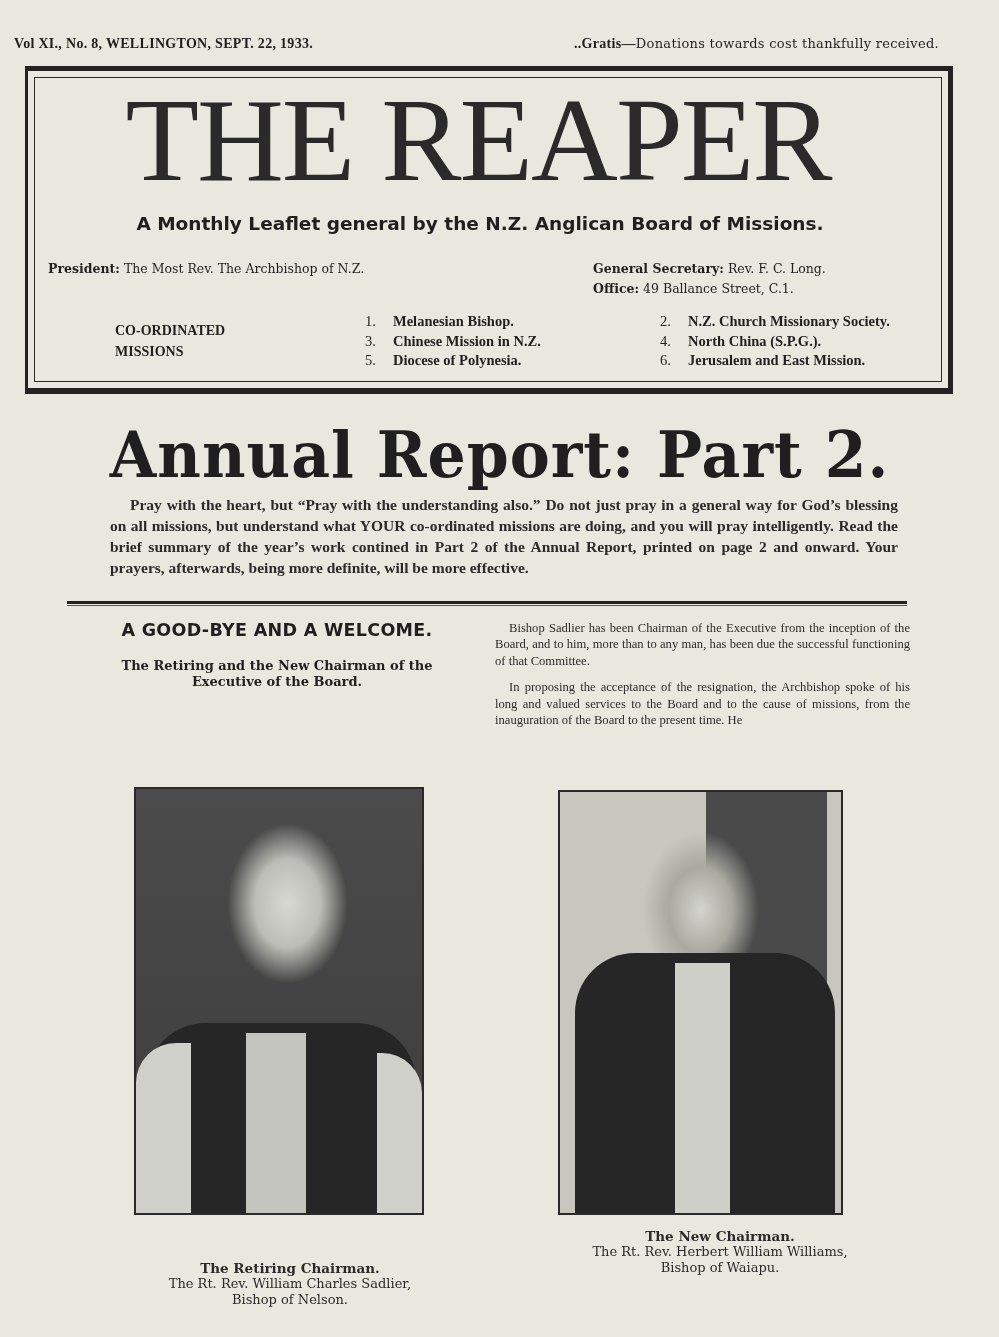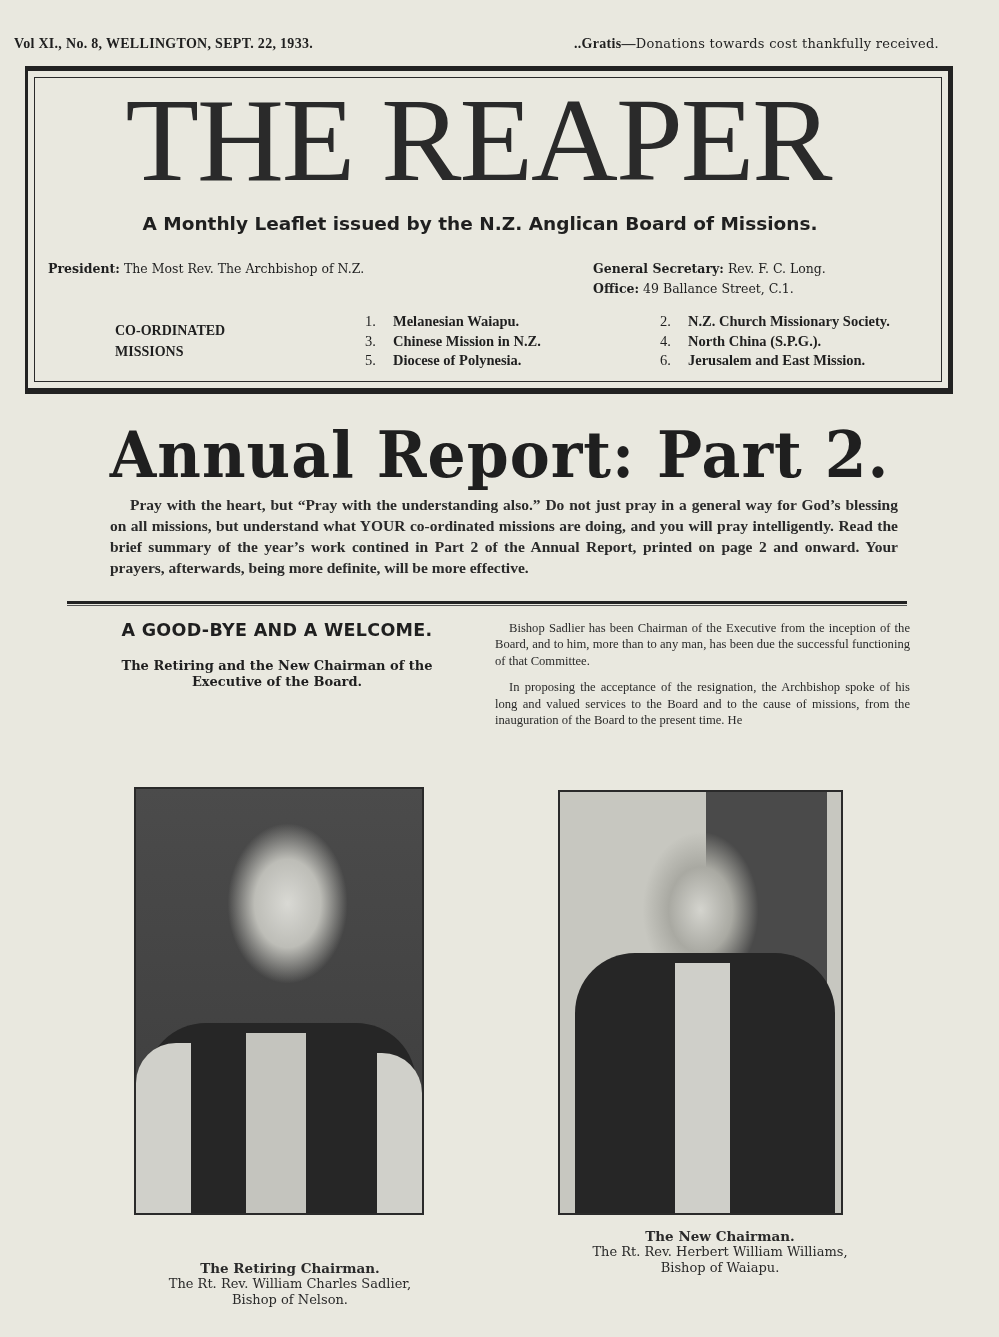--- a/index.html
+++ b/index.html
@@ -101,36 +101,36 @@
 </head>
 <body>
 
 <div class="abs topline left">Vol XI., No. 8, WELLINGTON, SEPT. 22, 1933.</div>
 <div class="abs topline right"><b>..Gratis—</b><span>Donations towards cost thankfully received.</span></div>
 
 <div class="abs masthead">
   <div class="masthead-inner"></div>
 </div>
 <div class="abs title">THE REAPER</div>
-<div class="abs subtitle">A Monthly Leaflet issued by the N.Z. Anglican Board of Missions.</div>
+<div class="abs subtitle">A Monthly Leaflet general by the N.Z. Anglican Board of Missions.</div>
 
 <div class="abs officers left">
   <div><b>President:</b> <span>The Most Rev. The Archbishop of N.Z.</span></div>
 </div>
 <div class="abs officers right">
   <div><b>General Secretary:</b> <span>Rev. F. C. Long.</span></div>
   <div><b>Office:</b> <span>49 Ballance Street, C.1.</span></div>
 </div>
 
 <div class="abs coord-label">
   <div>CO-ORDINATED</div>
   <div>MISSIONS</div>
 </div>
 <div class="abs mission-list col1">
-  <div><span class="num">1.</span><span>Melanesian Waiapu.</span></div>
+  <div><span class="num">1.</span><span>Melanesian Bishop.</span></div>
   <div><span class="num">3.</span><span>Chinese Mission in N.Z.</span></div>
   <div><span class="num">5.</span><span>Diocese of Polynesia.</span></div>
 </div>
 <div class="abs mission-list col2">
   <div><span class="num">2.</span><span>N.Z. Church Missionary Society.</span></div>
   <div><span class="num">4.</span><span>North China (S.P.G.).</span></div>
   <div><span class="num">6.</span><span>Jerusalem and East Mission.</span></div>
 </div>
 
 <div class="abs report-heading">Annual Report: Part 2.</div>

